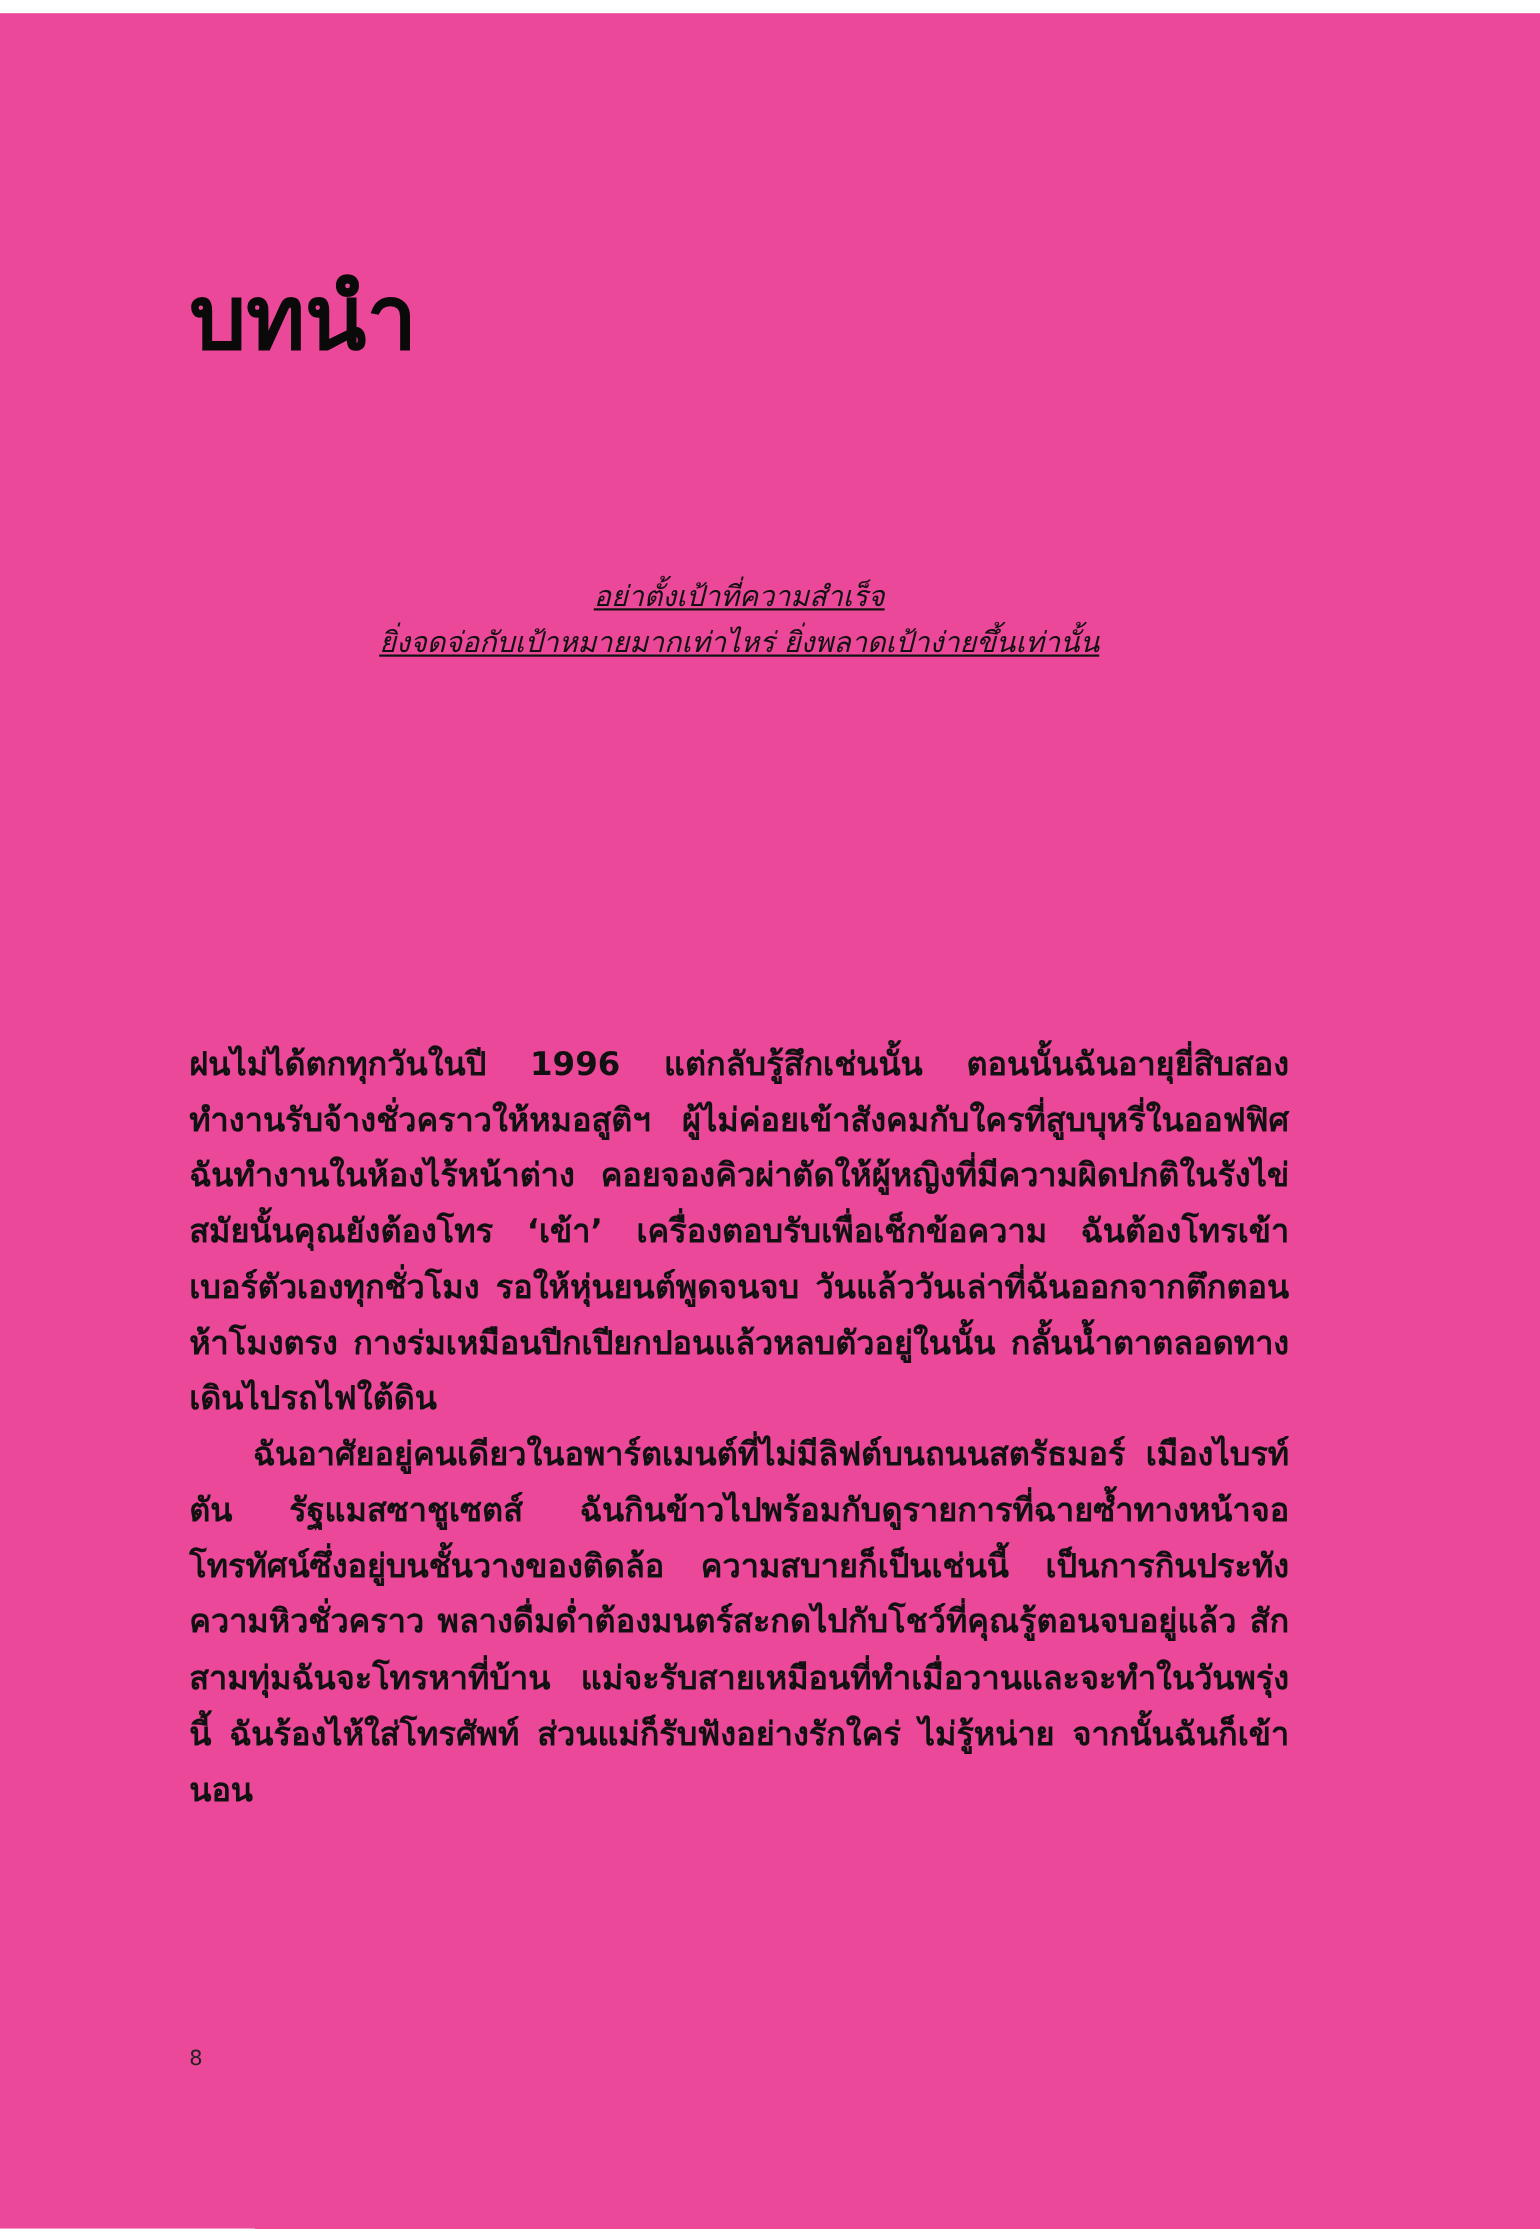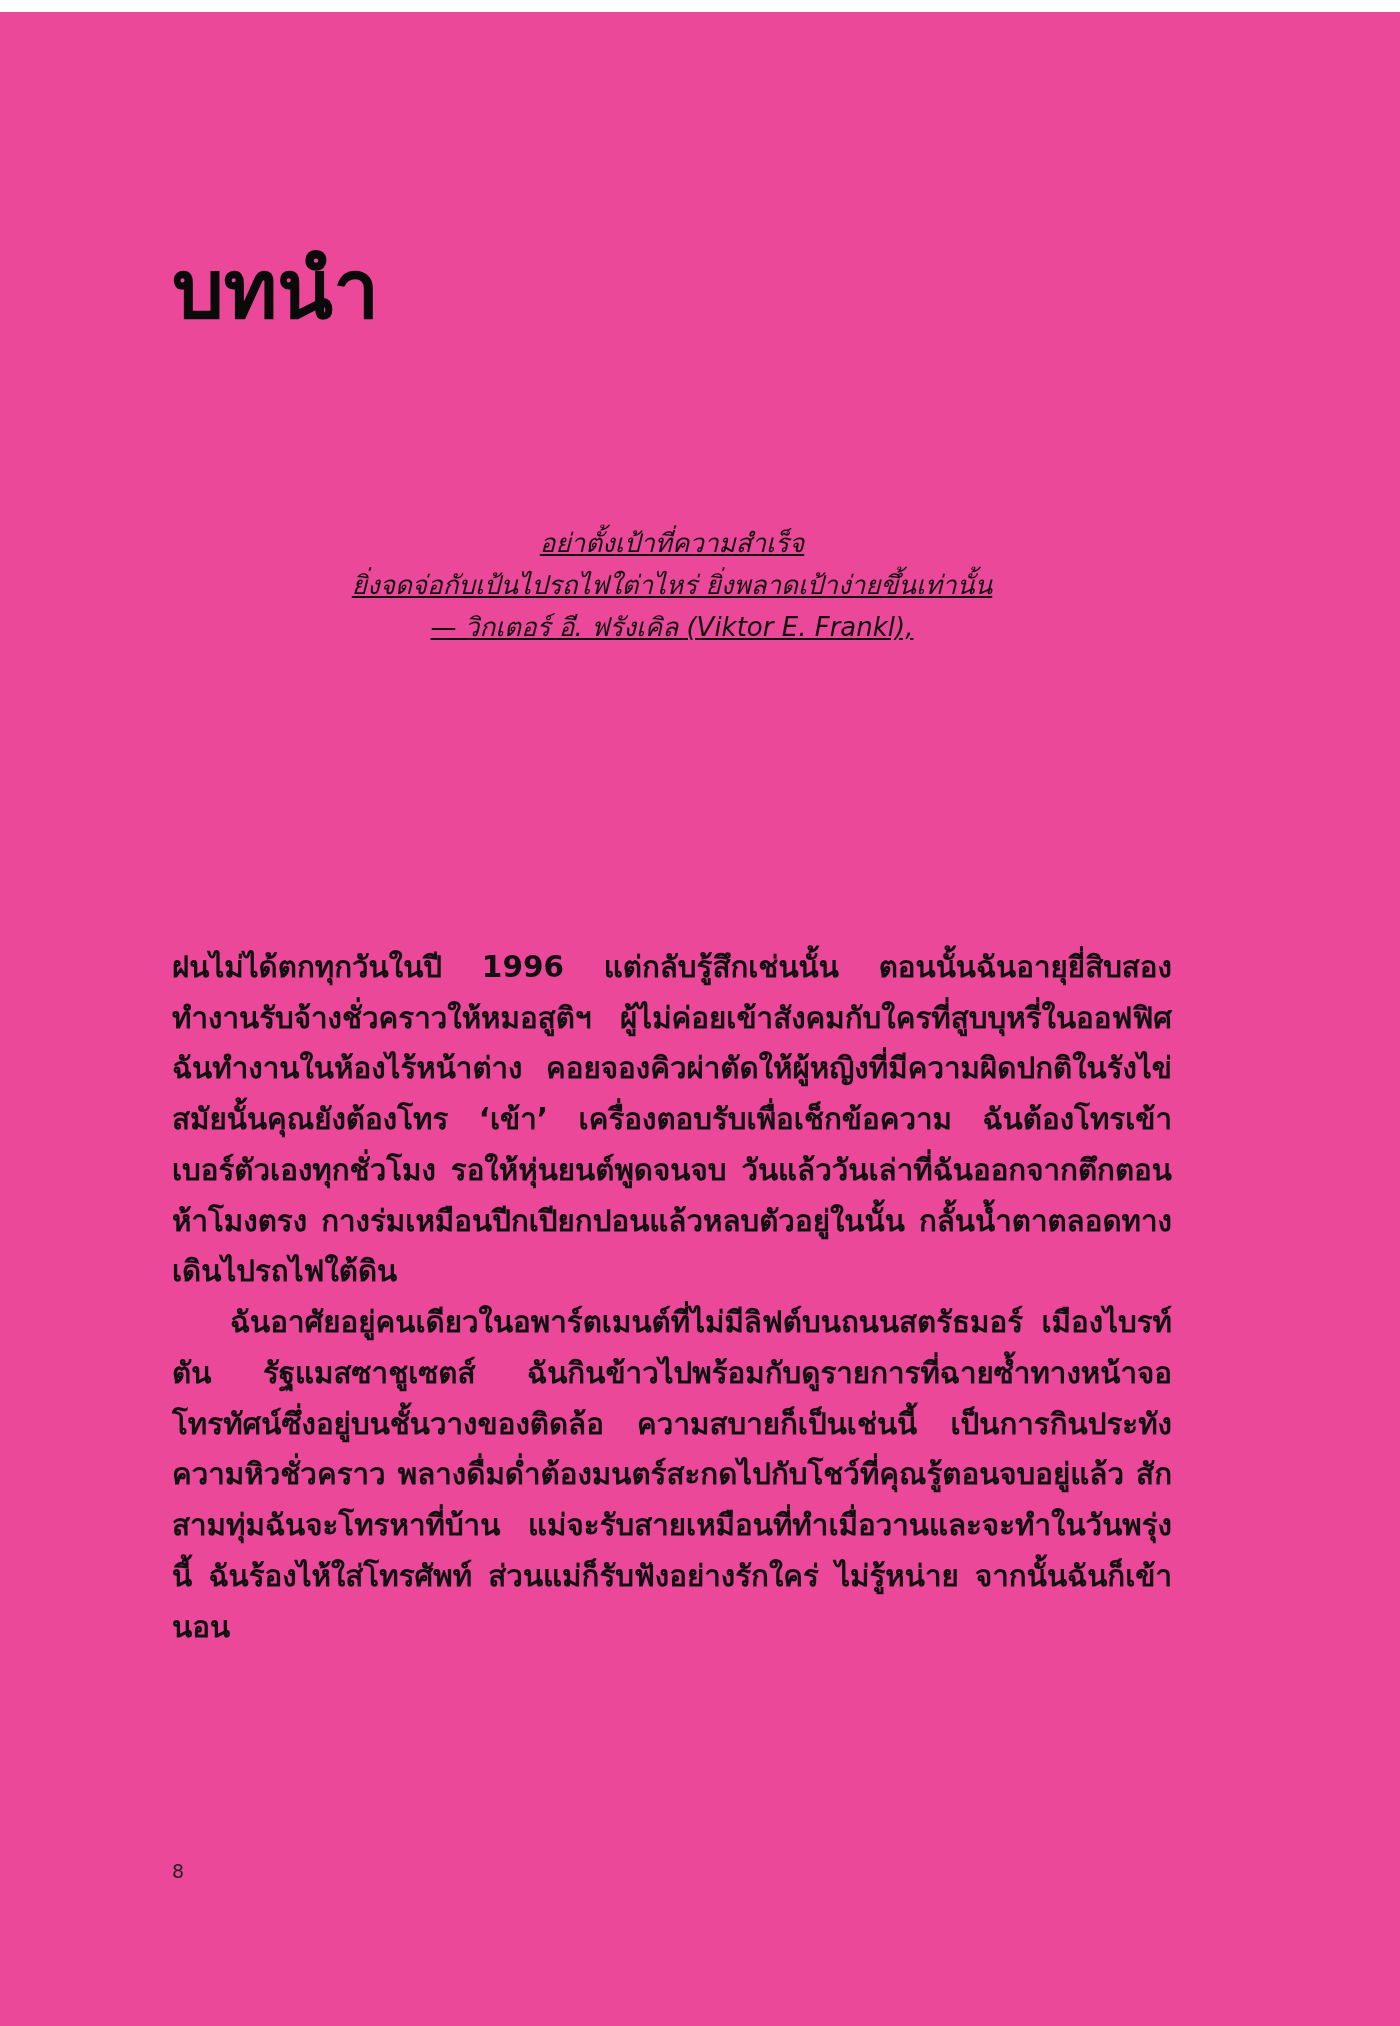--- a/index.html
+++ b/index.html
@@ -101,22 +101,21 @@
 </head>
 <body>
 
 <div class="page">
   <div class="content">
 
     <h1 class="chapter-title">บทนำ</h1>
 
     <div class="epigraph">
       <span class="line">อย่าตั้งเป้าที่ความสำเร็จ</span>
-      <span class="line">ยิ่งจดจ่อกับเป้นไปรถไฟใต่าไหร่ ยิ่งพลาดเป้าง่ายขึ้นเท่านั้น</span>
-      <span class="attrib">— วิกเตอร์ อี. ฟรังเคิล (Viktor E. Frankl),</span>
+      <span class="line">ยิ่งจดจ่อกับเป้าหมายมากเท่าไหร่ ยิ่งพลาดเป้าง่ายขึ้นเท่านั้น</span>
     </div>
 
     <div class="body-text">
       <p>ฝนไม่ได้ตกทุกวันในปี 1996 แต่กลับรู้สึกเช่นนั้น ตอนนั้นฉันอายุยี่สิบสอง ทำงานรับจ้างชั่วคราวให้หมอสูติฯ ผู้ไม่ค่อยเข้าสังคมกับใครที่สูบบุหรี่ในออฟฟิศ ฉันทำงานในห้องไร้หน้าต่าง คอยจองคิวผ่าตัดให้ผู้หญิงที่มีความผิดปกติในรังไข่ สมัยนั้นคุณยังต้องโทร ‘เข้า’ เครื่องตอบรับเพื่อเช็กข้อความ ฉันต้องโทรเข้าเบอร์ตัวเองทุกชั่วโมง รอให้หุ่นยนต์พูดจนจบ วันแล้ววันเล่าที่ฉันออกจากตึกตอนห้าโมงตรง กางร่มเหมือนปีกเปียกปอนแล้วหลบตัวอยู่ในนั้น กลั้นน้ำตาตลอดทางเดินไปรถไฟใต้ดิน</p>
       <p class="indent">ฉันอาศัยอยู่คนเดียวในอพาร์ตเมนต์ที่ไม่มีลิฟต์บนถนนสตรัธมอร์ เมืองไบรท์ตัน รัฐแมสซาชูเซตส์ ฉันกินข้าวไปพร้อมกับดูรายการที่ฉายซ้ำทางหน้าจอโทรทัศน์ซึ่งอยู่บนชั้นวางของติดล้อ ความสบายก็เป็นเช่นนี้ เป็นการกินประทังความหิวชั่วคราว พลางดื่มด่ำต้องมนตร์สะกดไปกับโชว์ที่คุณรู้ตอนจบอยู่แล้ว สักสามทุ่มฉันจะโทรหาที่บ้าน แม่จะรับสายเหมือนที่ทำเมื่อวานและจะทำในวันพรุ่งนี้ ฉันร้องไห้ใส่โทรศัพท์ ส่วนแม่ก็รับฟังอย่างรักใคร่ ไม่รู้หน่าย จากนั้นฉันก็เข้านอน</p>
     </div>
 
     <div class="folio">8</div>
 
   </div>

